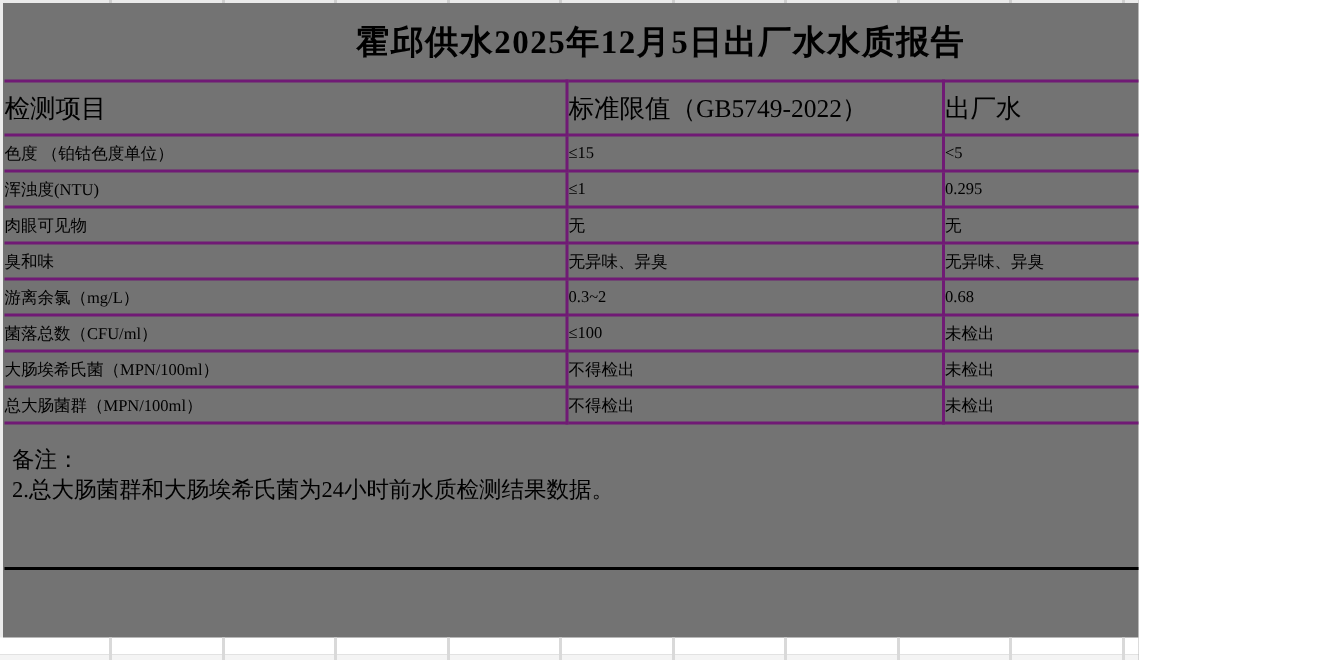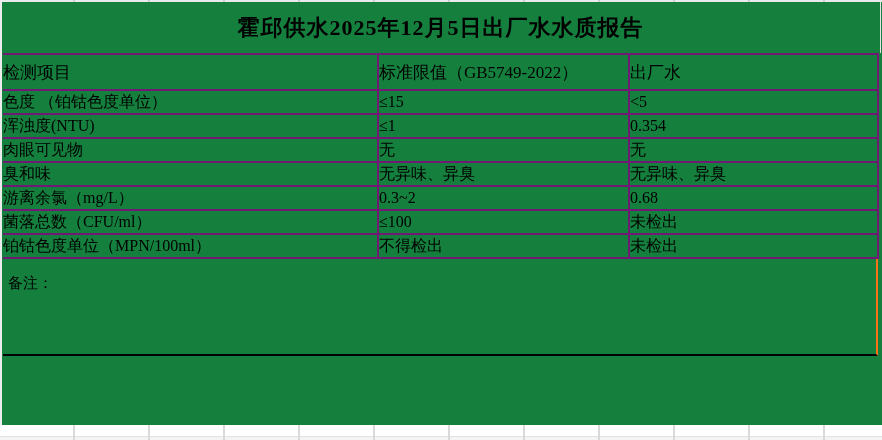--- a/index.html
+++ b/index.html
@@ -1,19 +1,19 @@
 <!DOCTYPE html>
 <html><head>
 <meta charset="utf-8">
 <style>
   html,body{margin:0;padding:0;}
   .screen{
     position:relative;
-    width:882px;height:440px;
-    background:#15803d;
+    width:759px;height:440px;
+    background:#737373;
     overflow:hidden;
     font-family:"Liberation Serif","DejaVu Serif",serif;
     color:#000;
   }
   
   .grid-strip-top{
     position:absolute;left:0;top:0;width:882px;height:2px;
     background:repeating-linear-gradient(90deg,#eaeaea 0 73px,#cfcfcf 73px 75px);
   }
   .grid-strip-left{
@@ -48,21 +48,21 @@
   table.report th, table.report td{
     border:2px solid #701a75;
     text-align:left;vertical-align:middle;
     padding:0;overflow:hidden;white-space:nowrap;
   }
   table.report th:first-child, table.report td:first-child{border-left:none;}
   table.report th{
     height:34px;font-size:17px;font-weight:normal;
   }
   table.report td{
-    height:22px;font-size:16px;margin-top:47px;
+    height:22px;font-size:11px;margin-top:47px;
   }
 
   .notes{
     width:875px;height:97px;box-sizing:border-box;
     border-right:2px solid #f97316;border-bottom:2px solid #000;
     padding:14px 6px 0 5px;
     font-size:15px;line-height:20px;
     text-align:left;
   }
   .note-line{white-space:nowrap;}
@@ -96,21 +96,21 @@
       </thead>
       <tbody>
         <tr>
           <td>色度 （铂钴色度单位）</td>
           <td>≤15</td>
           <td>&lt;5</td>
         </tr>
         <tr>
           <td>浑浊度(NTU)</td>
           <td>≤1</td>
-          <td>0.354</td>
+          <td>0.295</td>
         </tr>
         <tr>
           <td>肉眼可见物</td>
           <td>无</td>
           <td>无</td>
         </tr>
         <tr>
           <td>臭和味</td>
           <td>无异味、异臭</td>
           <td>无异味、异臭</td>
@@ -119,25 +119,31 @@
           <td>游离余氯（mg/L）</td>
           <td>0.3~2</td>
           <td>0.68</td>
         </tr>
         <tr>
           <td>菌落总数（CFU/ml）</td>
           <td>≤100</td>
           <td>未检出</td>
         </tr>
         <tr>
-          <td>铂钴色度单位（MPN/100ml）</td>
+          <td>大肠埃希氏菌（MPN/100ml）</td>
+          <td>不得检出</td>
+          <td>未检出</td>
+        </tr>
+        <tr>
+          <td>总大肠菌群（MPN/100ml）</td>
           <td>不得检出</td>
           <td>未检出</td>
         </tr>
       </tbody>
     </table>
 
     <div class="notes">
       <div class="note-line">备注：</div>
+      <div class="note-line">2.总大肠菌群和大肠埃希氏菌为24小时前水质检测结果数据。</div>
     </div>
 
   </div>
 </div>
 
 </body></html>

